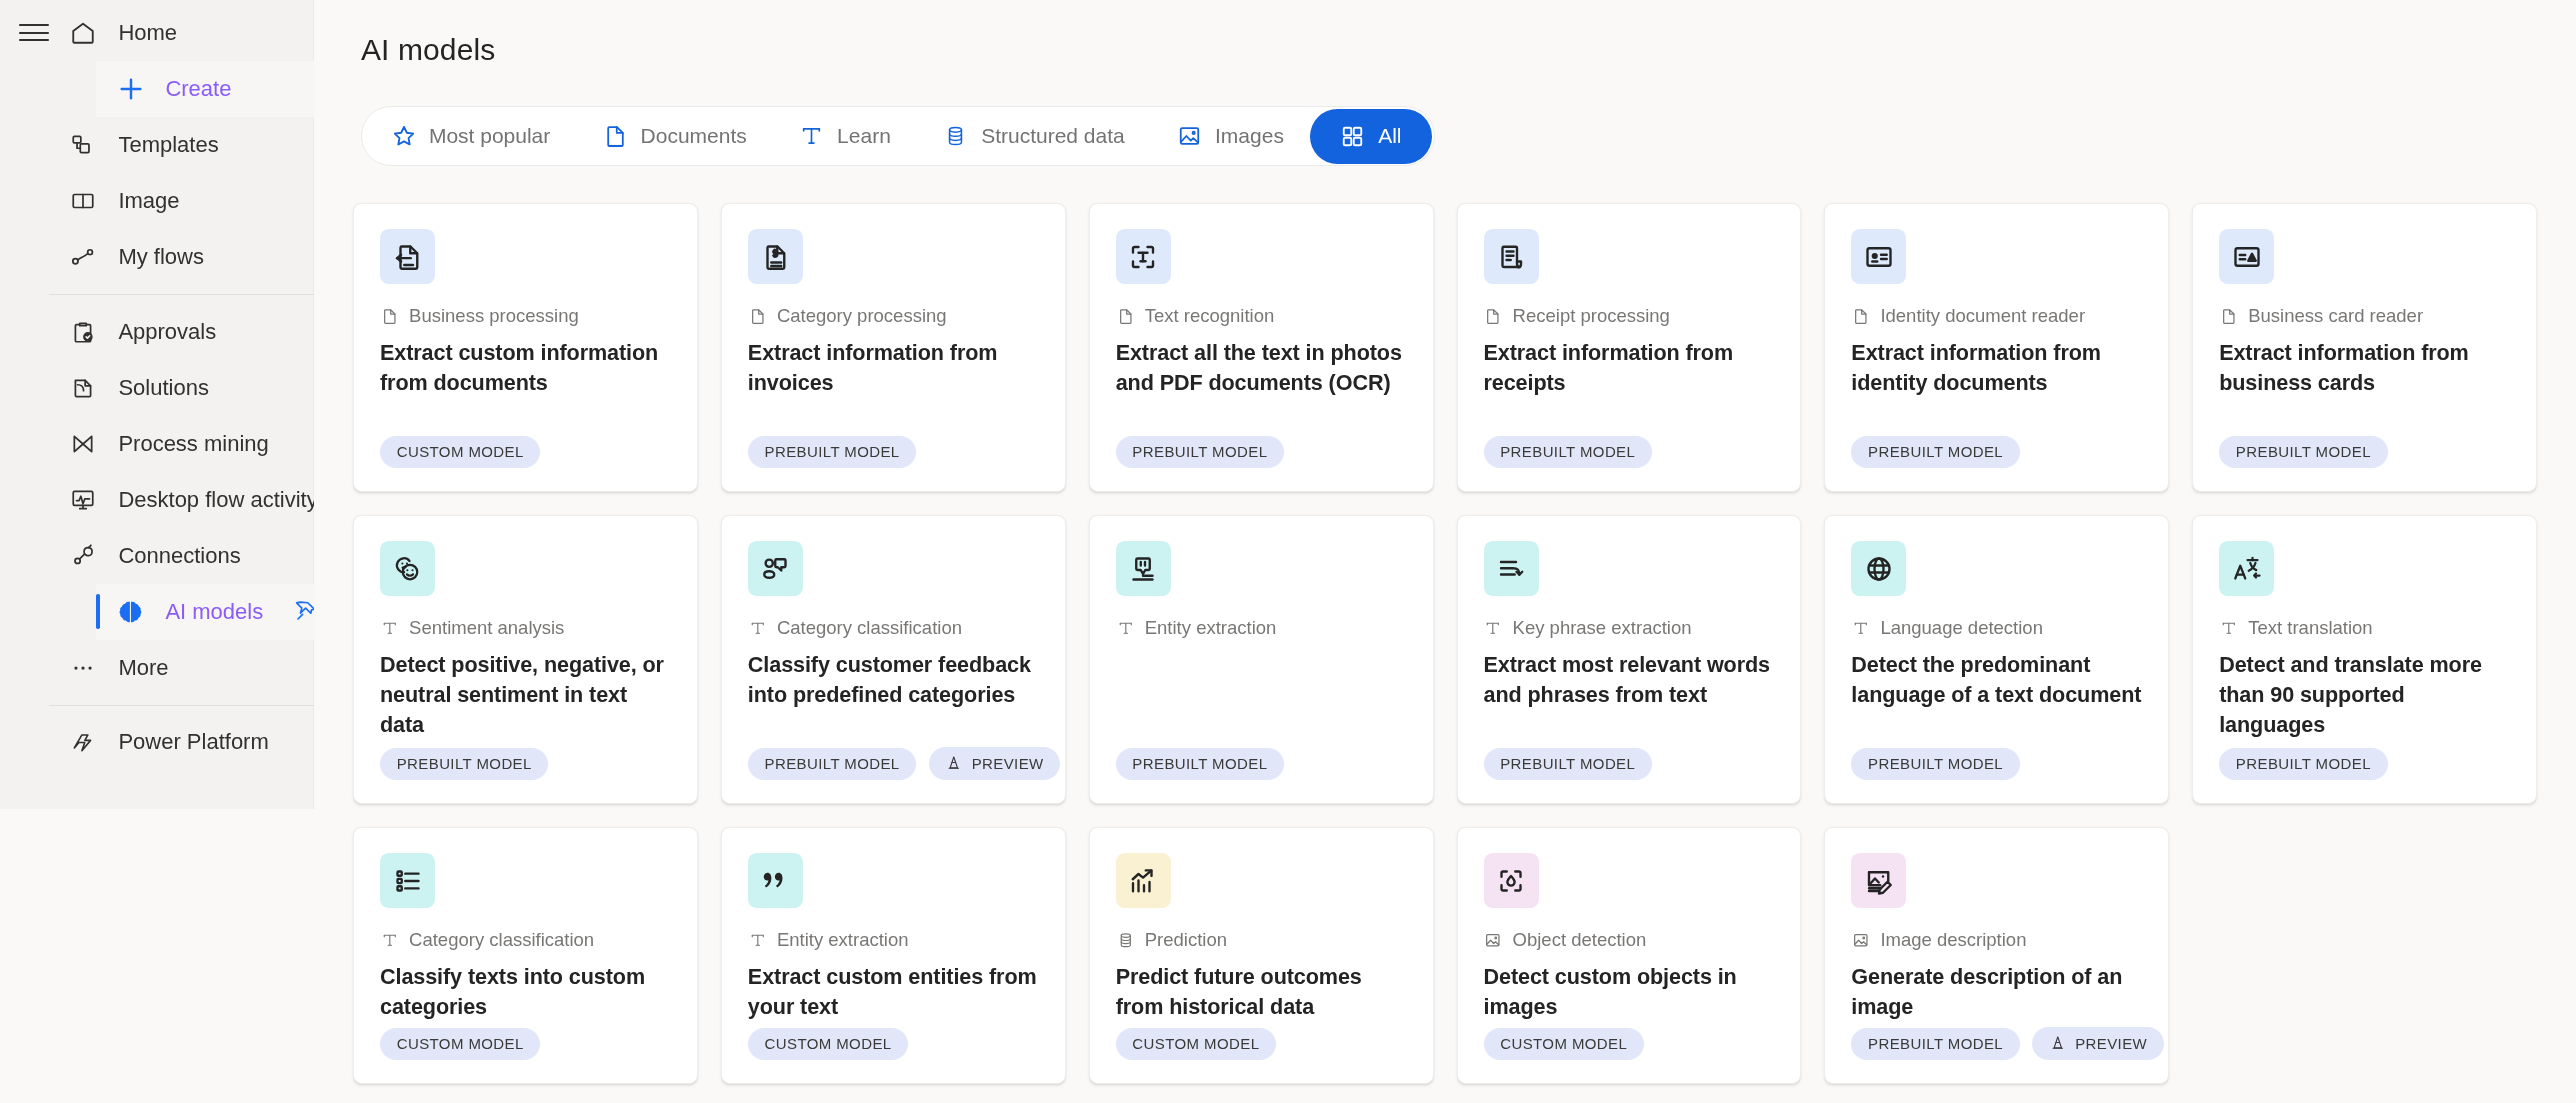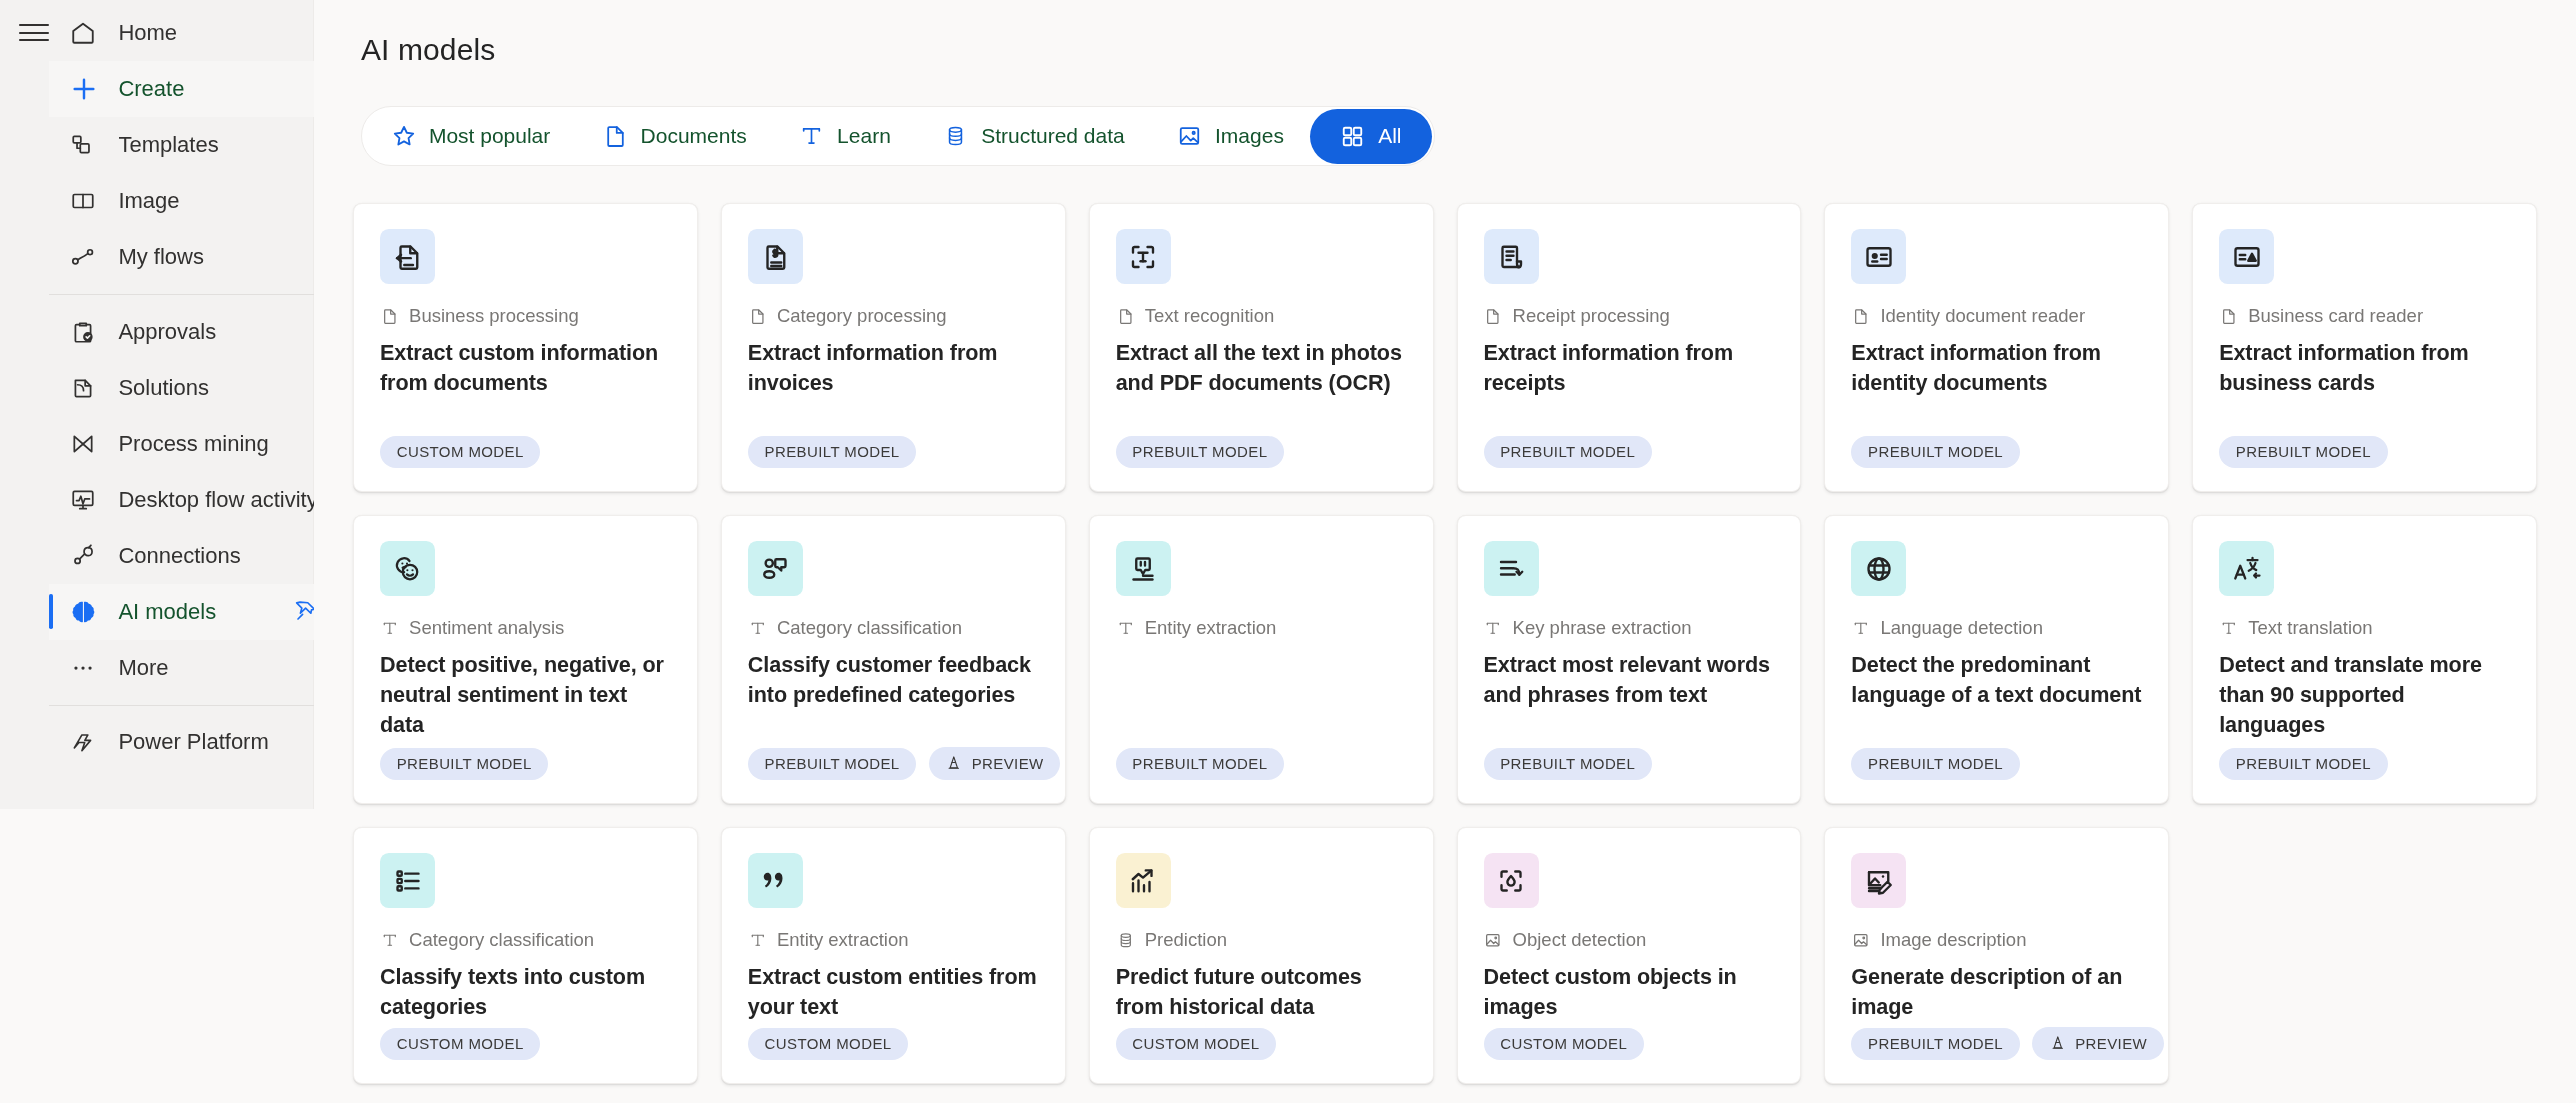--- a/index.html
+++ b/index.html
@@ -29,21 +29,21 @@
     margin: 5.3px 0; border-radius: 0.9px;
   }
   .nav-group { display: flex; flex-direction: column; }
   .nav-sep { height: 0.9px; background: #e1dfdd; margin: 8.8px 0 8.8px 0; }
   .nav-item {
     display: flex; align-items: center; gap: 0;
     height: 56px; padding-left: 21px; padding-right: 16px;
     cursor: pointer; position: relative;
     color: #323130; font-size: 22px;
   }
-  .nav-item.active { background: #f7f6f5; color: #14532d; }
+  .nav-item.active { background: #f7f6f5; color: #8b5cf6; margin-left: 47px; }
   .nav-item.active.rail::before {
     content: ""; position: absolute; left: 0; top: 10.6px; bottom: 10.6px;
     width: 3.5px; background: #1b6ef3; border-radius: 1.8px;
   }
   .nav-ico {
     width: 48px; flex: 0 0 48px; height: 35px;
     display: flex; align-items: center; justify-content: flex-start;
   }
   .nav-ico svg { display: block; }
   .nav-label { flex: 1 1 auto; white-space: nowrap; }
@@ -65,21 +65,21 @@
     display: inline-flex; align-items: center;
     background: #ffffff;
     border: 0.9px solid #edebe9;
     border-radius: 35px;
     height: 60px; padding: 0 2.6px;
   }
   .fpill {
     display: flex; align-items: center; gap: 12.3px;
     height: 55px; padding: 9px 26px;
     border-radius: 30px; cursor: pointer;
-    font-size: 21px; color: #14532d; white-space: nowrap;
+    font-size: 21px; color: #737373; white-space: nowrap;
   }
   .fpill .fico { display: flex; align-items: center; justify-content: center; width: 26px; }
   .fpill.sel { background: #1362de; color: #ffffff; padding: 0 30px; }
 
   
   .grid {
     margin: 37px 0 0 0;
     padding: 0 39px 0 39px;
     display: grid;
     grid-template-columns: repeat(6, 1fr);

